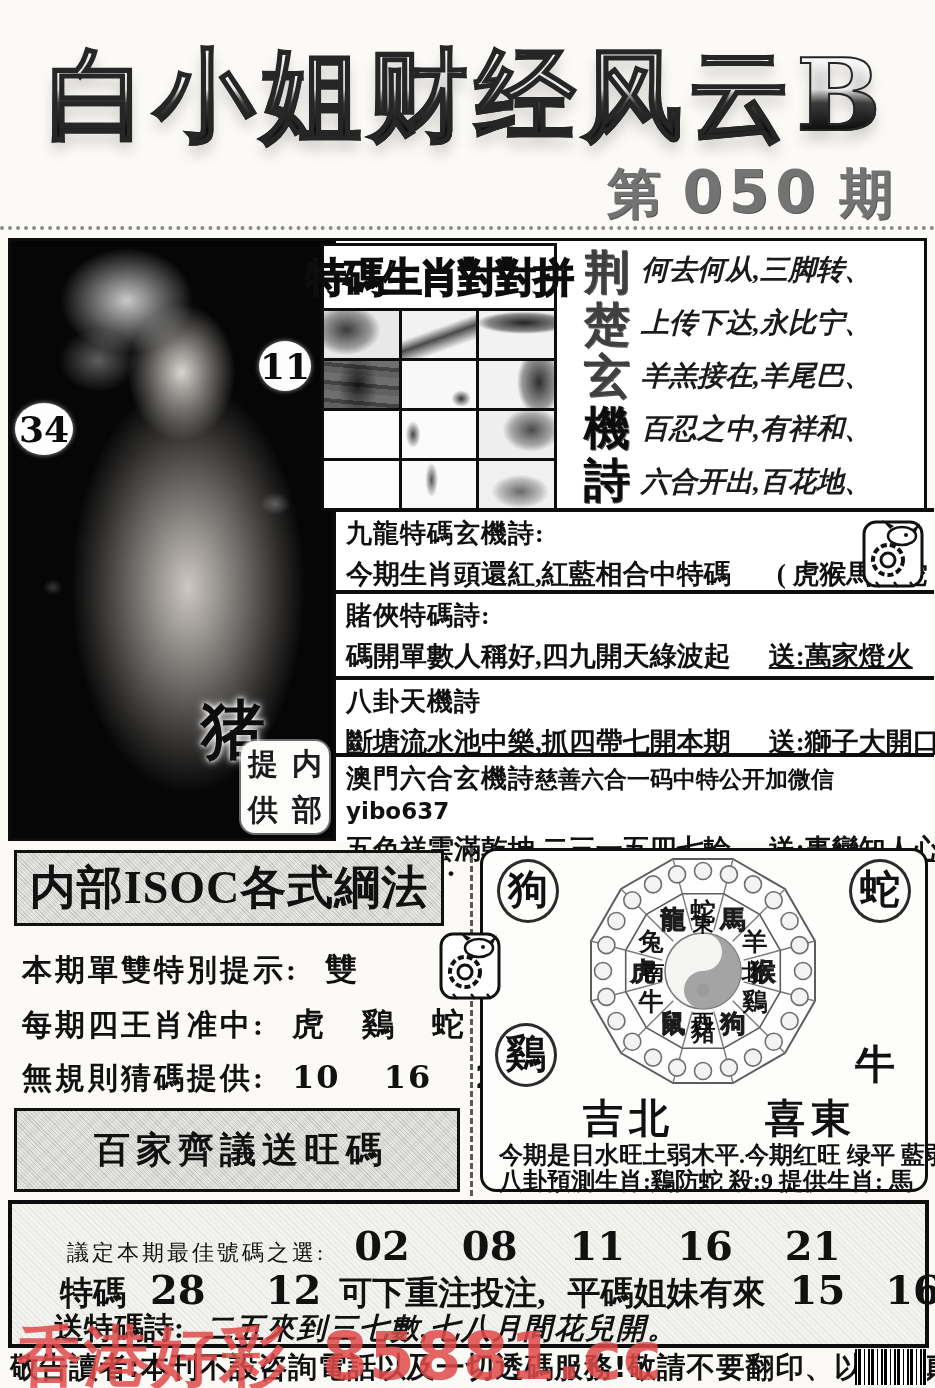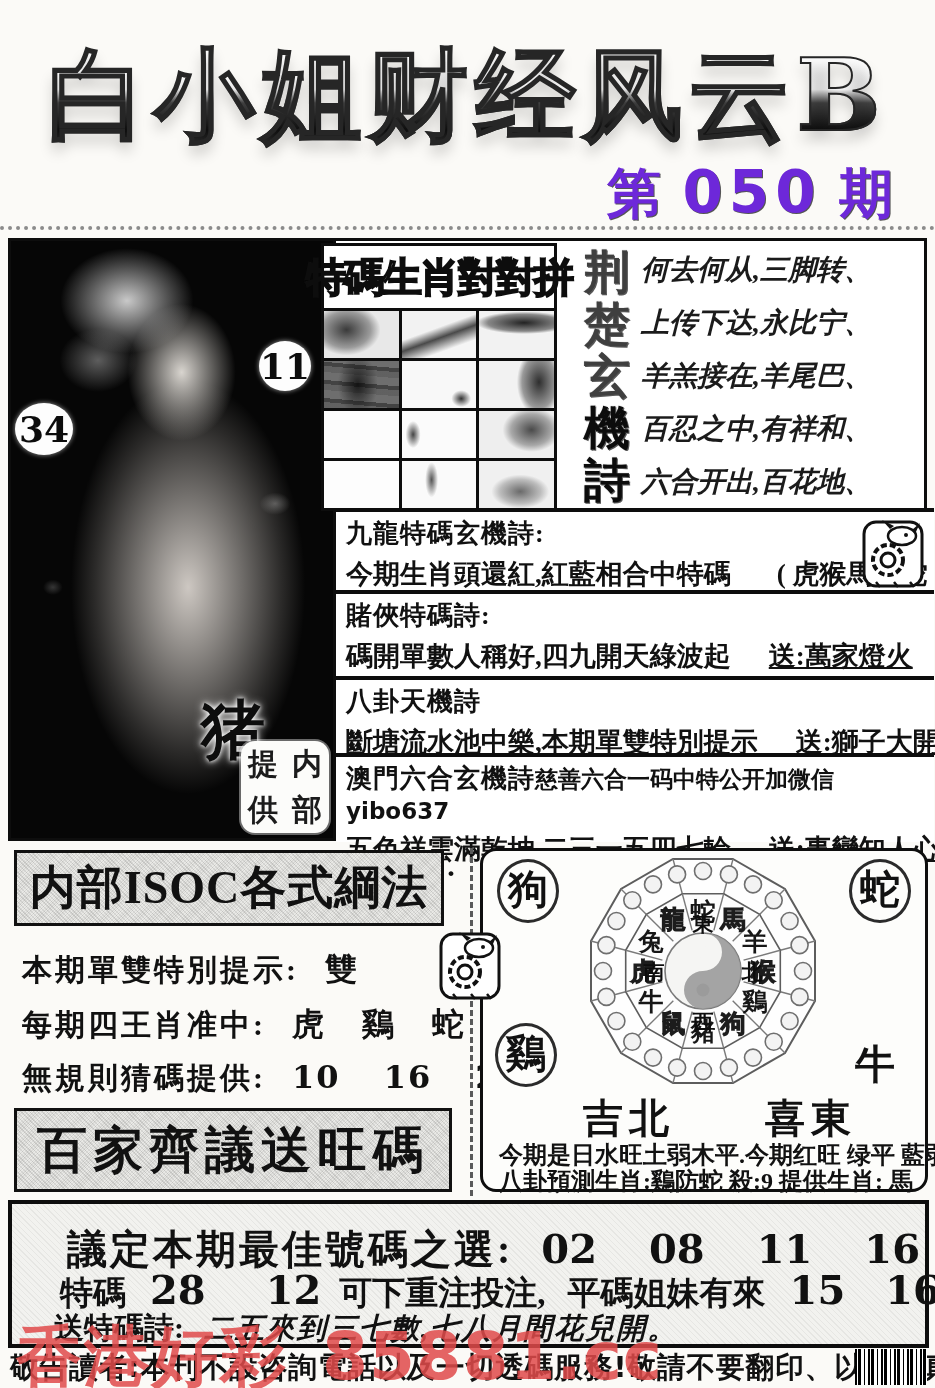--- a/index.html
+++ b/index.html
@@ -5,21 +5,21 @@
   html,body{margin:0;padding:0;background:#ffffff;}
   #page{position:relative;width:935px;height:1388px;background:#fbfaf7;overflow:hidden;
         font-family:"Liberation Serif","DejaVu Serif",serif;color:#111;}
   .abs{position:absolute;}
   
   .main-title{left:30px;top:30px;width:875px;text-align:center;
     font-family:"DejaVu Serif",serif;font-weight:900;font-size:100px;letter-spacing:7px;white-space:nowrap;
     background:linear-gradient(180deg,#ffffff 0%,#fdfdfd 44%,#454545 54%,#101010 74%,#5a5a5a 100%);
     -webkit-background-clip:text;background-clip:text;color:transparent;
     -webkit-text-stroke:2px #262626;text-shadow:0 10px 14px rgba(0,0,0,0.18);}
-  .issue-line{right:38px;top:158px;font-weight:900;font-size:54px;letter-spacing:4px;color:#6d28d9;
+  .issue-line{right:38px;top:158px;font-weight:900;font-size:54px;letter-spacing:4px;color:#737373;
     text-shadow:1px 1px 0 #555;text-align:right;}
   .issue-num{font-family:"DejaVu Sans","Liberation Sans",sans-serif;font-weight:800;font-size:58px;letter-spacing:6px;}
   .top-rule{left:0;top:226px;width:935px;border-top:4px dotted #8b8b8b;}
   
   .main-panel{left:8px;top:238px;width:913px;height:597px;border:3px solid #0d0d0d;background:#fff;}
   .photo{left:0;top:0;width:322px;height:597px;border-right:3px solid #0d0d0d;
     background:
       radial-gradient(95px 75px at 36% 10%, rgba(235,235,235,.85), rgba(235,235,235,0) 70%),
       radial-gradient(55px 45px at 27% 20%, rgba(200,200,200,.45), transparent 70%),
       radial-gradient(75px 95px at 53% 22%, rgba(228,224,218,.95), transparent 72%),
@@ -78,39 +78,39 @@
   .grain-light{background-color:#f2f2ef;background-image:
      repeating-linear-gradient(45deg, rgba(0,0,0,0.05) 0 1px, transparent 1px 4px);}
   .inner-header{left:14px;top:850px;width:424px;height:70px;border:3px solid #111;
     display:flex;align-items:center;justify-content:center;font-size:46px;font-weight:900;letter-spacing:1px;}
   .inner-dots{left:446px;top:856px;font-size:30px;font-weight:900;letter-spacing:10px;}
   .tip-line{left:22px;width:440px;display:flex;align-items:baseline;font-weight:900;}
   .tip-label{font-size:30px;letter-spacing:3px;white-space:nowrap;}
   .tip-value{font-size:32px;margin-left:26px;letter-spacing:2px;white-space:nowrap;word-spacing:26px;}
   .tip-nums{font-family:"DejaVu Serif",serif;font-weight:700;word-spacing:30px;}
   .inner-footer{left:14px;top:1108px;width:432px;height:78px;border:3px solid #111;
-    display:flex;align-items:center;justify-content:center;font-size:50px;font-weight:900;letter-spacing:6px;}
+    display:flex;align-items:center;justify-content:center;font-size:36px;font-weight:900;letter-spacing:6px;padding-left:8px;}
   .panel-divider{left:470px;top:848px;height:348px;border-left:3px dashed #5a5a5a;}
   .fist-icon{left:437px;top:926px;z-index:5;}
   
   .wheel-panel{left:480px;top:848px;width:442px;height:338px;border:3px solid #0e0e0e;border-radius:16px;background:#fdfdfb;}
   .corner{position:absolute;text-align:center;font-weight:900;font-size:40px;}
   .corner.circ{width:56px;height:58px;border:3px solid #2b2b2b;border-radius:50%;line-height:56px;}
   .luck{position:absolute;font-size:40px;font-weight:900;letter-spacing:6px;}
   .wheel-line{position:absolute;left:16px;width:412px;font-size:24px;font-weight:900;white-space:nowrap;}
   .wheel-svg{position:absolute;left:70px;top:0px;}
   .ring-bead{fill:#f3f3f3;stroke:#6f6f6f;stroke-width:1.6;}
   .spoke{stroke:#7a7a7a;stroke-width:1.4;}
   .zc-solid{fill:#161616;font-weight:900;}
   .zc-open{fill:#ffffff;stroke:#1c1c1c;stroke-width:1.1;font-weight:900;}
   .dir-char{fill:#0d0d0d;font-weight:900;}
   
   .numbers-panel{left:8px;top:1200px;width:913px;height:130px;border:4px solid #0d0d0d;padding-top:10px;}
   .np-row{position:absolute;left:55px;display:flex;align-items:baseline;white-space:nowrap;}
-  .np-label{font-size:40px;font-weight:700;letter-spacing:3px;}
+  .np-label{font-size:22px;font-weight:400;letter-spacing:3px;}
   .np-num{font-family:"DejaVu Serif",serif;font-size:40px;font-weight:700;}
   .np-text{font-size:33px;font-weight:900;}
   .np-poem{font-size:29px;font-weight:600;font-style:italic;letter-spacing:2px;}
   
   .footer-bar{left:10px;top:1348px;width:840px;font-size:29px;font-weight:900;letter-spacing:1px;
     font-family:"DejaVu Sans","Liberation Sans",sans-serif;white-space:nowrap;transform:scaleX(.985);transform-origin:left;}
   .barcode{left:855px;top:1349px;width:72px;height:36px;
     background:repeating-linear-gradient(90deg,#000 0 2px,#fff 2px 3px,#000 3px 6px,#fff 6px 9px,#000 9px 10px,#fff 10px 13px);}
   .watermark{left:16px;top:1312px;z-index:9;font-weight:900;font-size:66px;letter-spacing:2px;
     font-family:"DejaVu Sans","Liberation Sans",sans-serif;opacity:.85;white-space:nowrap;}
@@ -190,21 +190,21 @@
         <circle cx="46" cy="21" r="2" fill="#111"></circle>
         <path d="M16 68 l4 5 M34 68 l4 5 M50 68 l4 5" stroke="#111" stroke-width="2.5"></path>
       </svg>
     </div>
     <div class="abs verse-row" style="top:349px;height:82px;">
       <div class="vr-title">賭俠特碼詩:</div>
       <div class="vr-body"><span>碼開單數人稱好,四九開天綠波起</span><span class="vr-gift">送:萬家燈火</span></div>
     </div>
     <div class="abs verse-row" style="top:435px;height:73px;">
       <div class="vr-title">八卦天機詩</div>
-      <div class="vr-body"><span>斷塘流水池中樂,本期單雙特別提示</span><span class="vr-gift">送:獅子大開口</span></div>
+      <div class="vr-body"><span>斷塘流水池中樂,抓四帶七開本期</span><span class="vr-gift">送:獅子大開口</span></div>
     </div>
     <div class="abs verse-row" style="top:512px;height:81px;">
       <div class="vr-title"><span>澳門六合玄機詩</span><span class="vr-sub">慈善六合一码中特公开加微信yibo637</span></div>
       <div class="vr-body"><span>五色祥雲滿乾坤,二三一五四七輪</span><span class="vr-gift">送:事變知人心</span></div>
     </div>
   </div>
 
   <div class="abs inner-header grain">内部ISOC各式綱法</div>
   <div class="abs inner-dots">· ·</div>
 

